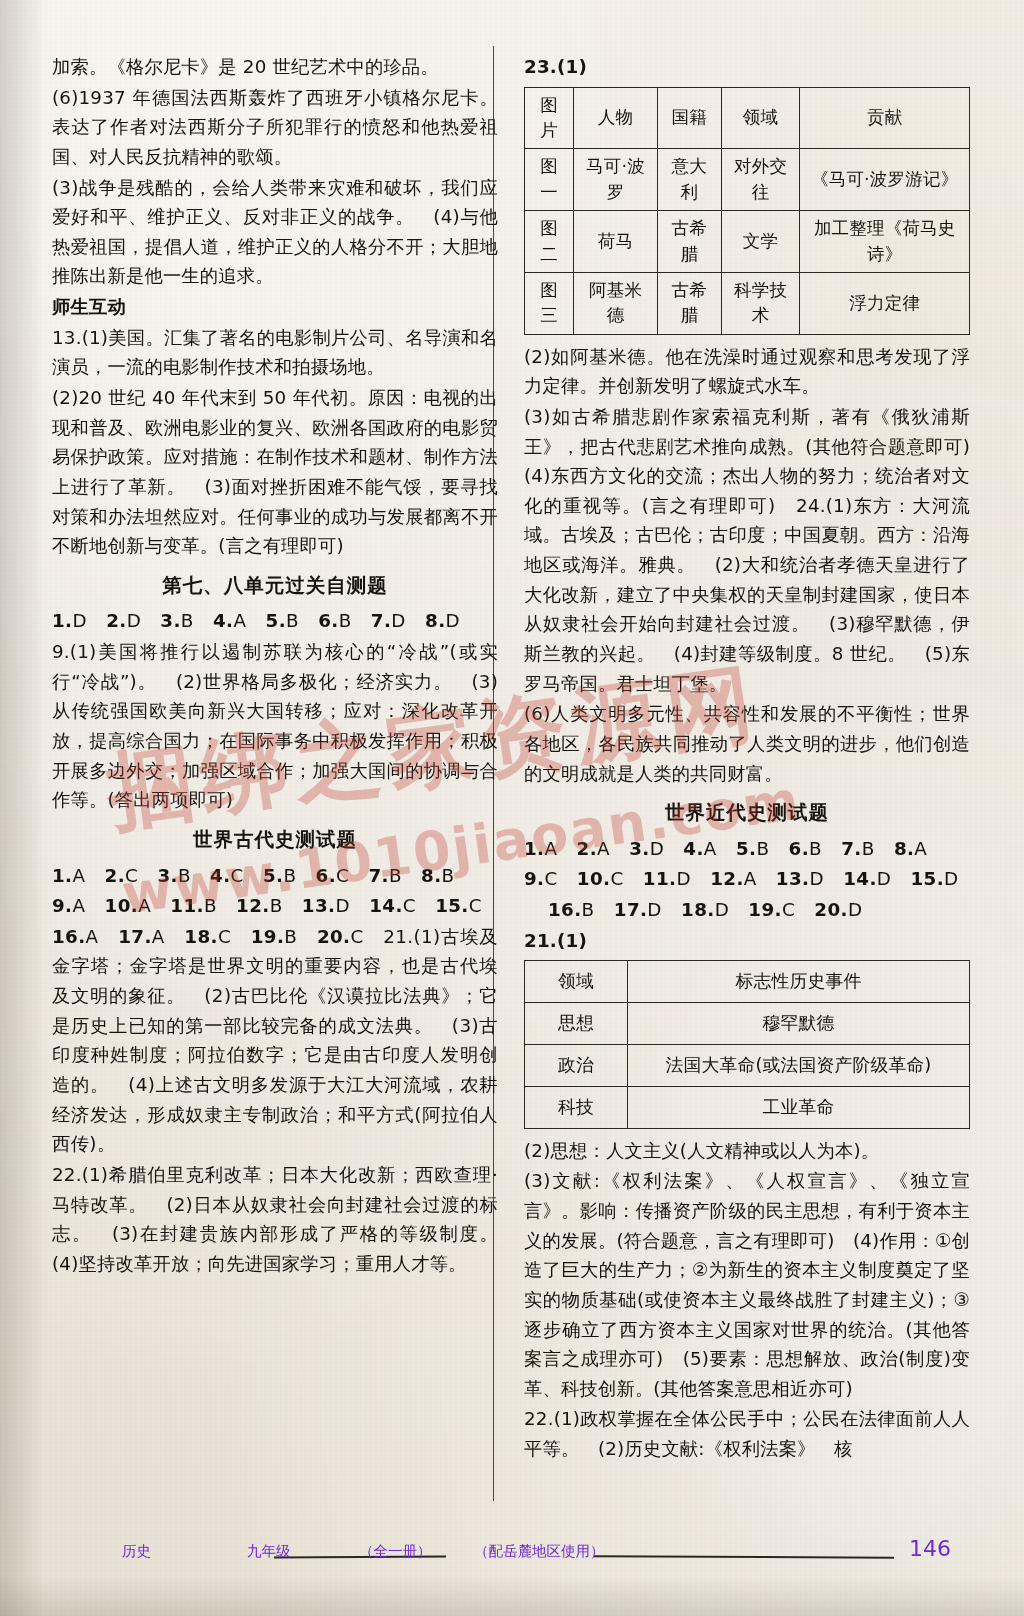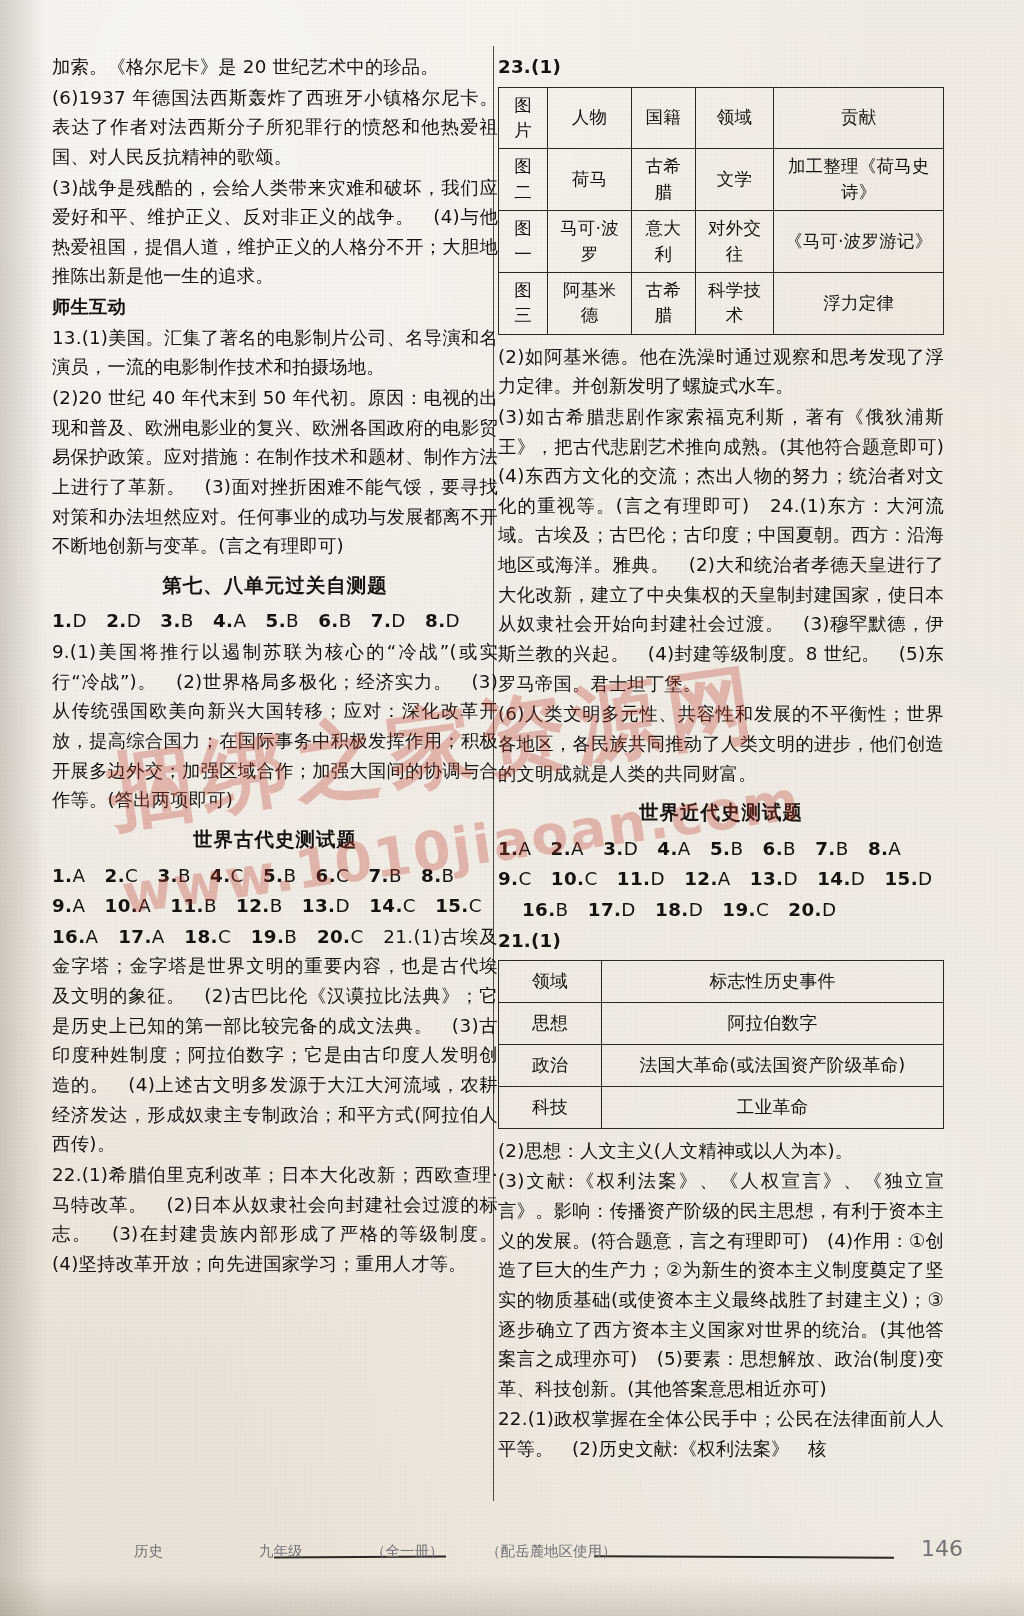--- a/index.html
+++ b/index.html
@@ -23,20 +23,21 @@
     background-image:
       repeating-linear-gradient(0deg, rgba(0,0,0,0.012) 0px, rgba(0,0,0,0) 2px, rgba(0,0,0,0) 4px),
       repeating-linear-gradient(90deg, rgba(0,0,0,0.012) 0px, rgba(0,0,0,0) 3px, rgba(0,0,0,0) 5px);
     pointer-events:none;
   }
   .columns{
     position:absolute;
     left:52px;top:52px;
     width:928px;height:1440px;
     display:flex;
+    gap:26px;
   }
   .col{
     width:446px;
     font-size:18.3px;
     line-height:1.62;
     letter-spacing:0.2px;
   }
   .col p{margin:0 0 1px 0;text-align:justify;text-justify:inter-ideograph;}
   .vrule{
     position:absolute;
@@ -81,24 +82,24 @@
     font-size:17.8px;
   }
   table.t2 td{
     border:1.2px solid #2b2721;
     text-align:center;
     padding:6px 3px;
   }
   table.t2 td.lbl{width:96px;}
   .footer{
     position:absolute;
-    left:16px;right:0;bottom:40px;
+    left:4px;right:0;bottom:40px;
     height:40px;
     font-size:14.5px;
-    color:#737373;
+    color:#6d28d9;
   }
   .footer .f-l{position:absolute;left:118px;top:6px;}
   .footer .f-c{position:absolute;left:243px;top:6px;}
   .footer .f-c2{position:absolute;left:355px;top:6px;}
   .footer .f-c3{position:absolute;left:470px;top:6px;}
   .footer .f-pg{position:absolute;left:905px;top:0px;font-size:22px;font-weight:normal;}
   .rule-left{
     position:absolute;left:274px;bottom:58px;width:172px;height:2px;background:#2b2721;
     transform:rotate(-0.4deg);
   }
@@ -217,32 +218,32 @@
     <table class="grid">
       <tbody>
           <tr>
         <th>图片</th>
         <th>人物</th>
         <th>国籍</th>
         <th>领域</th>
         <th>贡献</th>
       </tr>
       <tr class="tall">
+        <td>图一</td>
+        <td>马可·波罗</td>
+        <td>意大利</td>
+        <td>对外交往</td>
+        <td>《马可·波罗游记》</td>
+      </tr>
+      <tr class="tall">
         <td>图二</td>
         <td>荷马</td>
         <td>古希腊</td>
         <td>文学</td>
         <td>加工整理《荷马史诗》</td>
-      </tr>
-      <tr class="tall">
-        <td>图一</td>
-        <td>马可·波罗</td>
-        <td>意大利</td>
-        <td>对外交往</td>
-        <td>《马可·波罗游记》</td>
       </tr>
       <tr class="tall">
         <td>图三</td>
         <td>阿基米德</td>
         <td>古希腊</td>
         <td>科学技术</td>
         <td>浮力定律</td>
       </tr>
     </tbody>
       </table>
@@ -285,21 +286,21 @@
     <p class="bold">21.(1)</p>
 
     <table class="t2">
       <tbody>
           <tr>
         <td class="lbl">领域</td>
         <td>标志性历史事件</td>
       </tr>
       <tr>
         <td class="lbl">思想</td>
-        <td>阿拉伯数字</td>
+        <td>穆罕默德</td>
       </tr>
       <tr>
         <td class="lbl">政治</td>
         <td>法国大革命(或法国资产阶级革命)</td>
       </tr>
       <tr>
         <td class="lbl">科技</td>
         <td>工业革命</td>
       </tr>
     </tbody>

